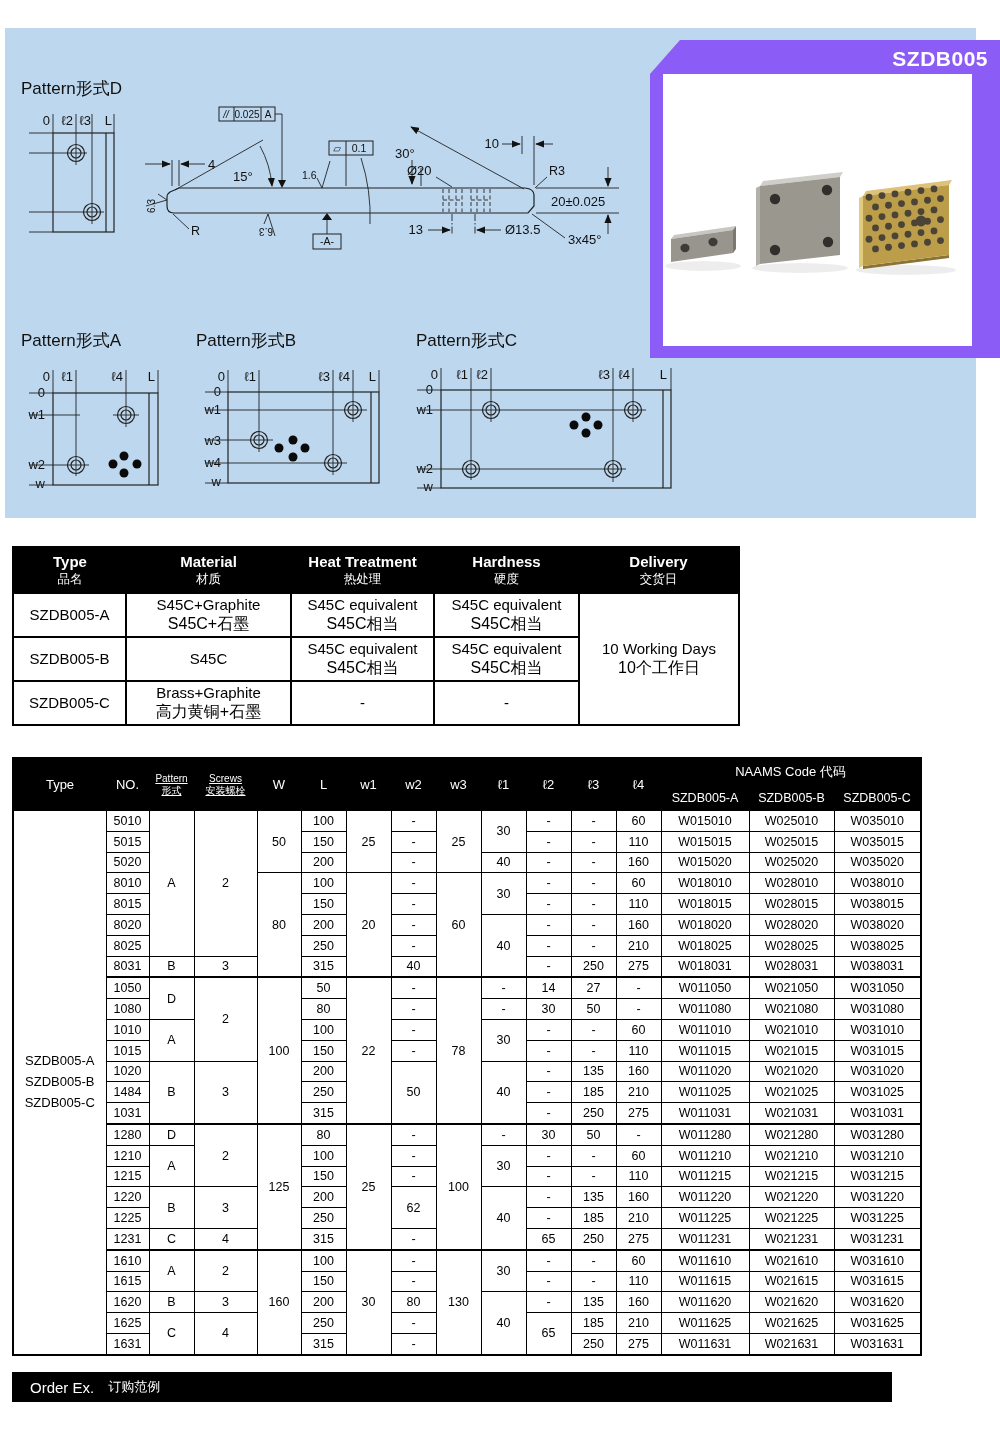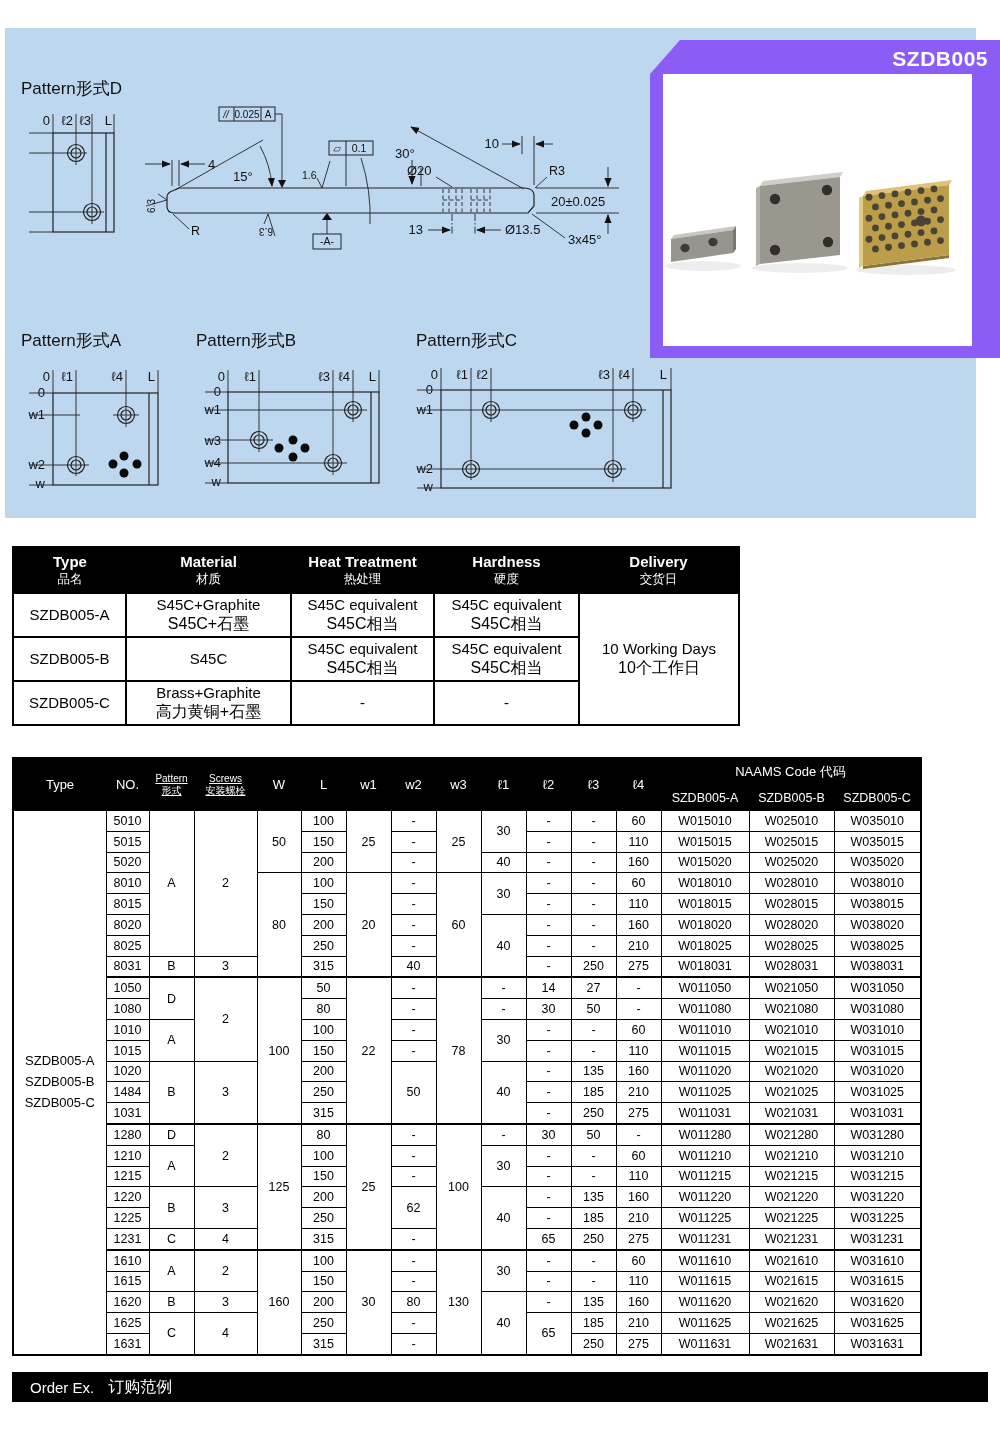--- a/index.html
+++ b/index.html
@@ -26,24 +26,24 @@
 
   .stable{position:absolute;left:12px;top:757px;width:908px;border:2px solid #000;}
   .stable th{background:#000;color:#fff;font-weight:400;padding:0;font-size:13px;vertical-align:middle;}
   .stable th .thl{font-size:10px;line-height:1.2;text-decoration:underline;}
   .stable th.naams{height:26px;font-size:13px;}
   .stable th.sub{height:25px;font-size:12.5px;}
   .stable td{border:1px solid #000;text-align:center;vertical-align:middle;padding:0;font-size:12.5px;height:19.8px;background:#fff;}
   .stable tr.grp td{border-top:2px solid #000;}
   .stable td.type-cell{font-size:13px;line-height:1.6;}
 
-  .orderbar{position:absolute;left:12px;top:1372px;width:976px;height:30px;background:#000;color:#fff;
+  .orderbar{position:absolute;left:12px;top:1372px;width:880px;height:30px;background:#000;color:#fff;
             display:flex;align-items:center;gap:14px;padding-left:18px;box-sizing:border-box;}
   .orderbar .en{font-size:15px;}
-  .orderbar .cn{font-size:16px;}
+  .orderbar .cn{font-size:13px;}
   .order-code{position:absolute;left:12px;top:1416px;font-size:15.5px;margin-top:36px;}
 </style>
 </head>
 <body>
 
 <div class="panel">
   <svg width="971" height="490" viewBox="0 0 971 490">
     <defs>
       <marker id="ar" markerWidth="10" markerHeight="8" refX="9" refY="4" orient="auto">
         <path d="M0,0 L10,4 L0,8 Z" fill="#111"></path>

